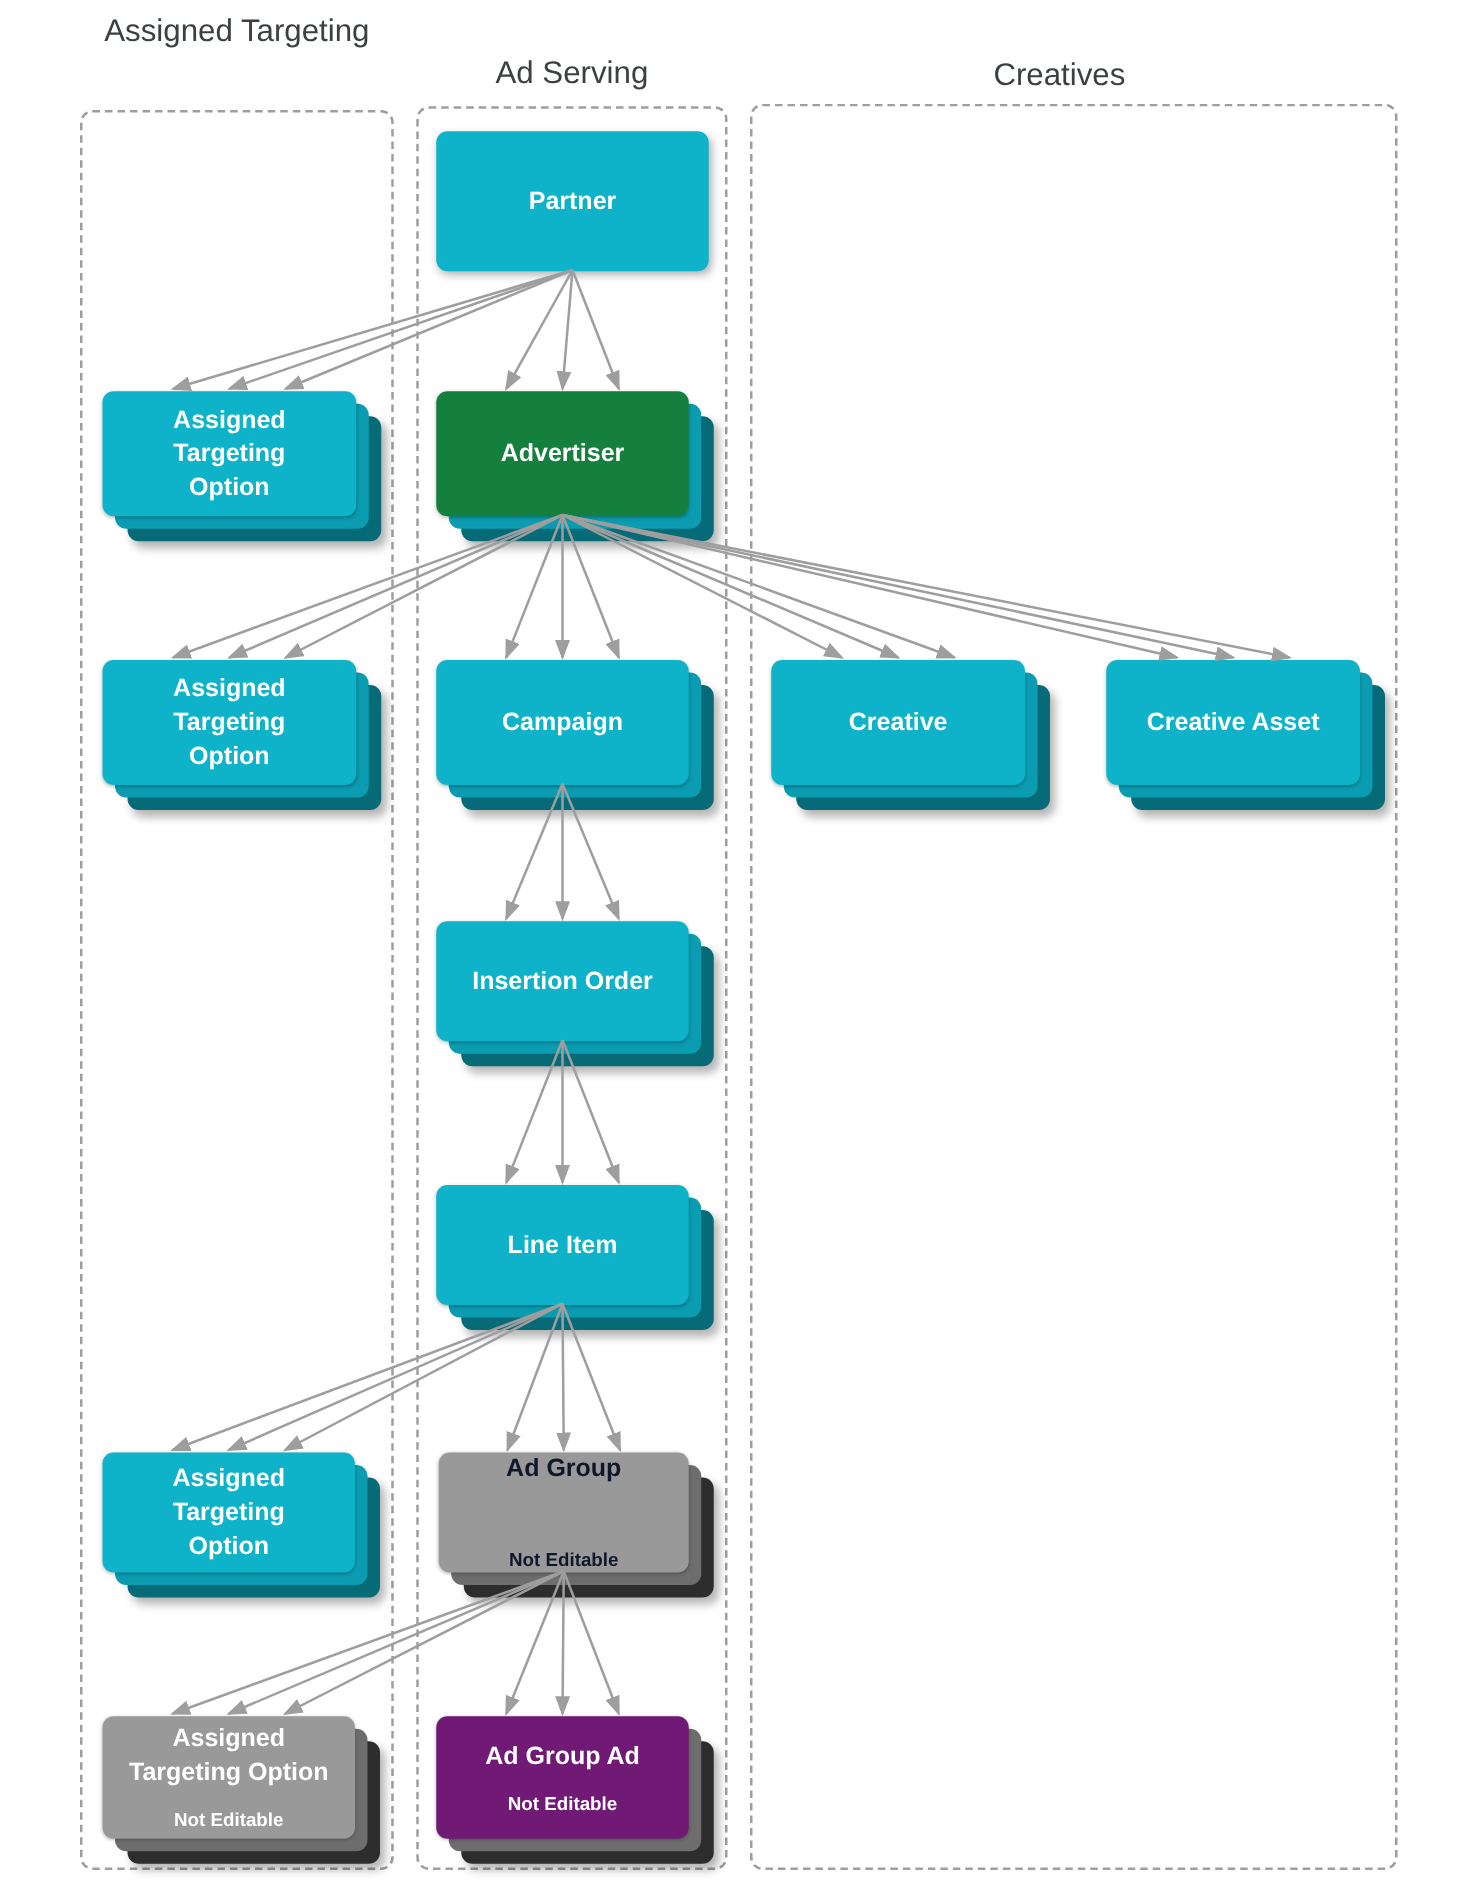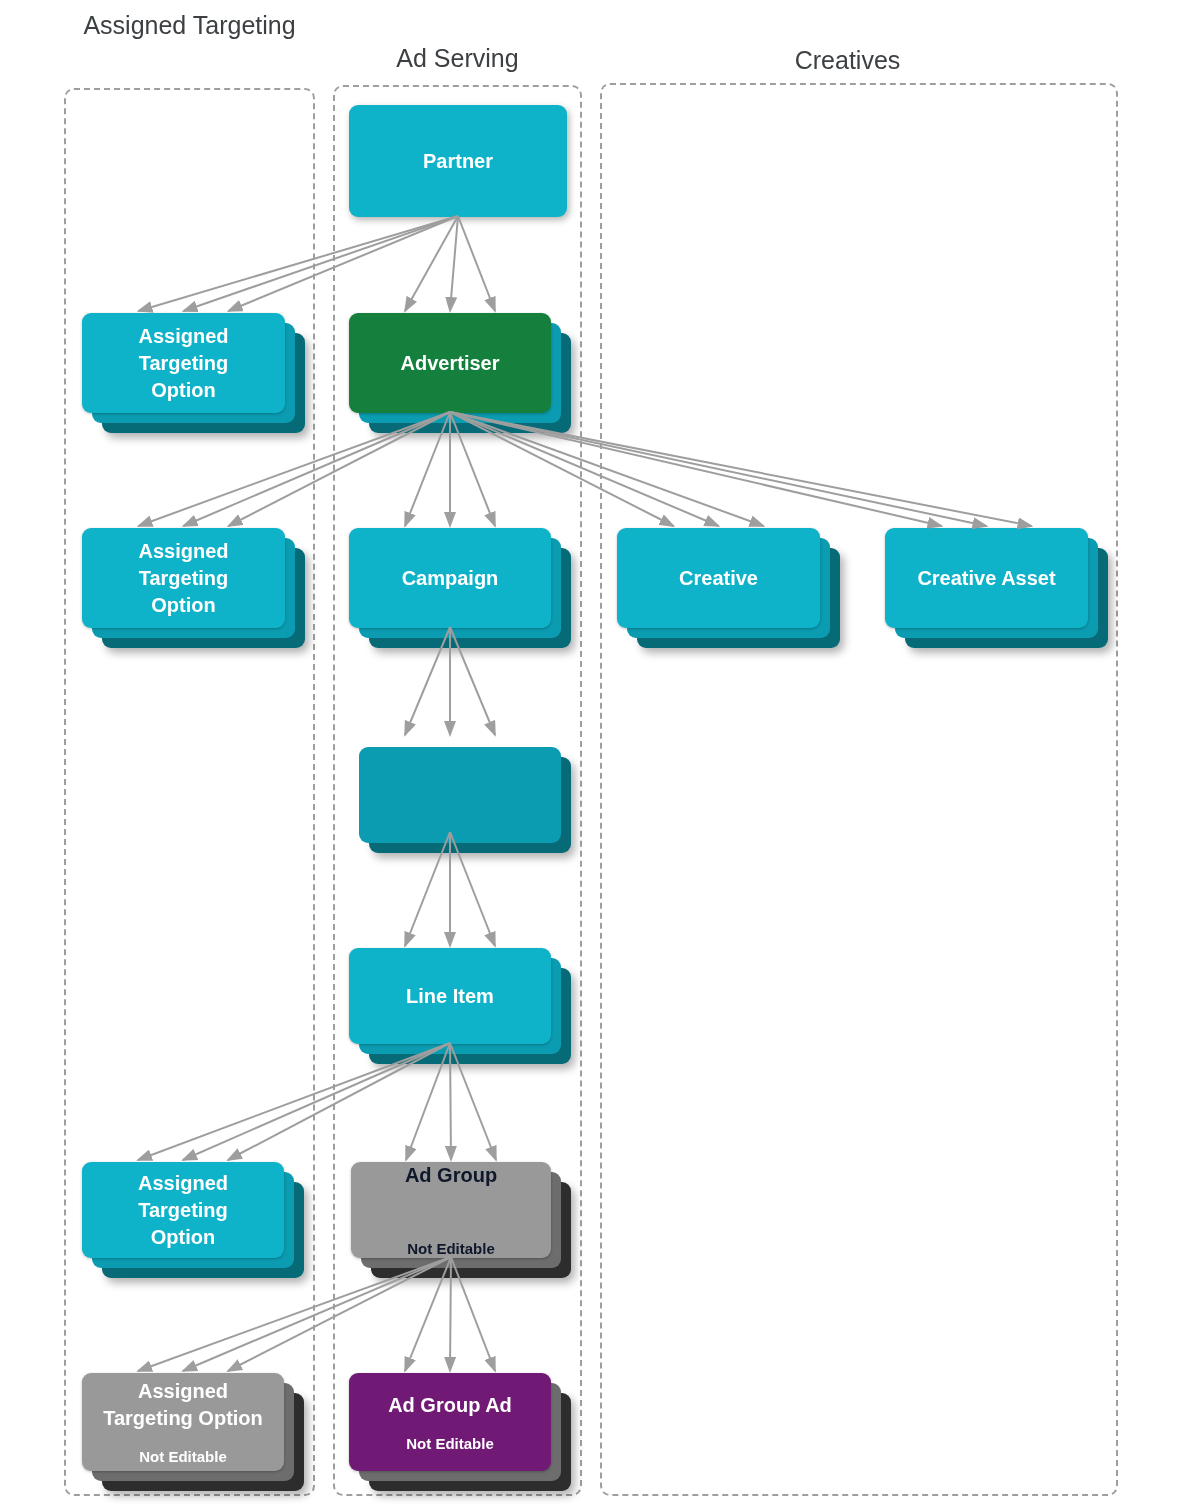--- a/index.html
+++ b/index.html
@@ -91,20 +91,23 @@
       <div class="node" style="left: 885px; top: 528px; width: 223px; height: 136px;">
         <div class="layer back" style="left: 20px; top: 20px; width: 203px; height: 100px; background: rgb(7, 106, 119);"></div>
         <div class="layer mid" style="left: 10px; top: 10px; width: 203px; height: 100px; background: rgb(11, 156, 177);"></div>
         <div class="face" style="left: 0px; top: 0px; width: 203px; height: 100px; background: rgb(15, 179, 201); color: rgb(255, 255, 255);">
           <div class="node-label">Creative Asset</div>
         </div>
       </div>
       <div class="node" style="left: 349px; top: 737px; width: 222px; height: 116px;">
         <div class="layer back" style="left: 20px; top: 20px; width: 202px; height: 96px; background: rgb(7, 106, 119);"></div>
         <div class="layer mid" style="left: 10px; top: 10px; width: 202px; height: 96px; background: rgb(11, 156, 177);"></div>
+        <div class="face" style="left: 0px; top: 0px; width: 202px; height: 96px; background: rgb(15, 179, 201); color: rgb(255, 255, 255);">
+          <div class="node-label">Insertion Order</div>
+        </div>
       </div>
       <div class="node" style="left: 349px; top: 948px; width: 222px; height: 116px; border-radius: 20px;">
         <div class="layer back" style="left: 20px; top: 20px; width: 202px; height: 96px; background: rgb(7, 106, 119);"></div>
         <div class="layer mid" style="left: 10px; top: 10px; width: 202px; height: 96px; background: rgb(11, 156, 177);"></div>
         <div class="face" style="left: 0px; top: 0px; width: 202px; height: 96px; background: rgb(15, 179, 201); color: rgb(255, 255, 255);">
           <div class="node-label">Line Item</div>
         </div>
       </div>
       <div class="node" style="left: 82px; top: 1162px; width: 222px; height: 116px;">
         <div class="layer back" style="left: 20px; top: 20px; width: 202px; height: 96px; background: rgb(7, 106, 119);"></div>

